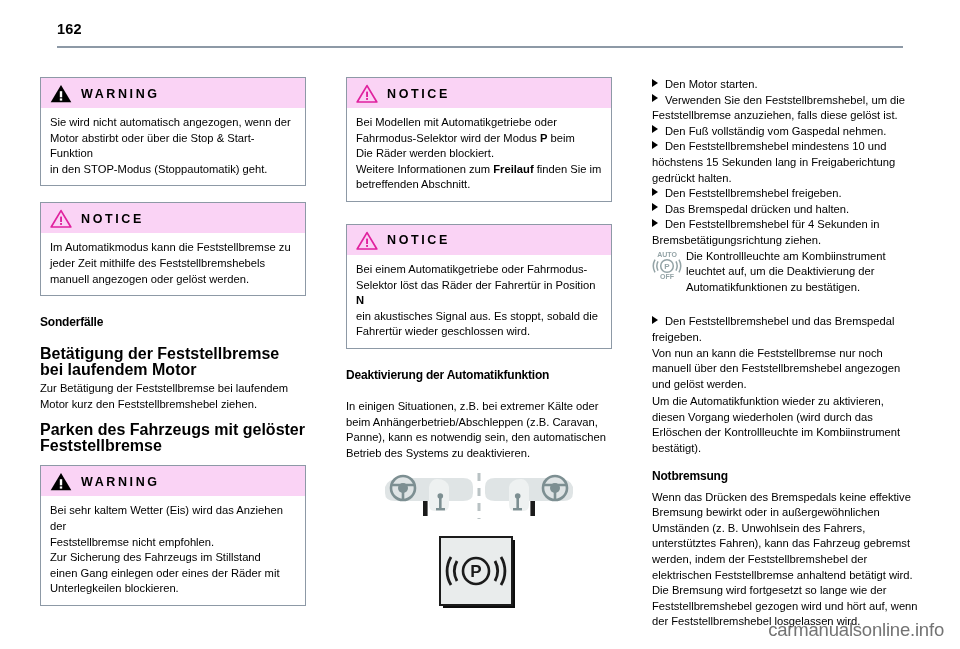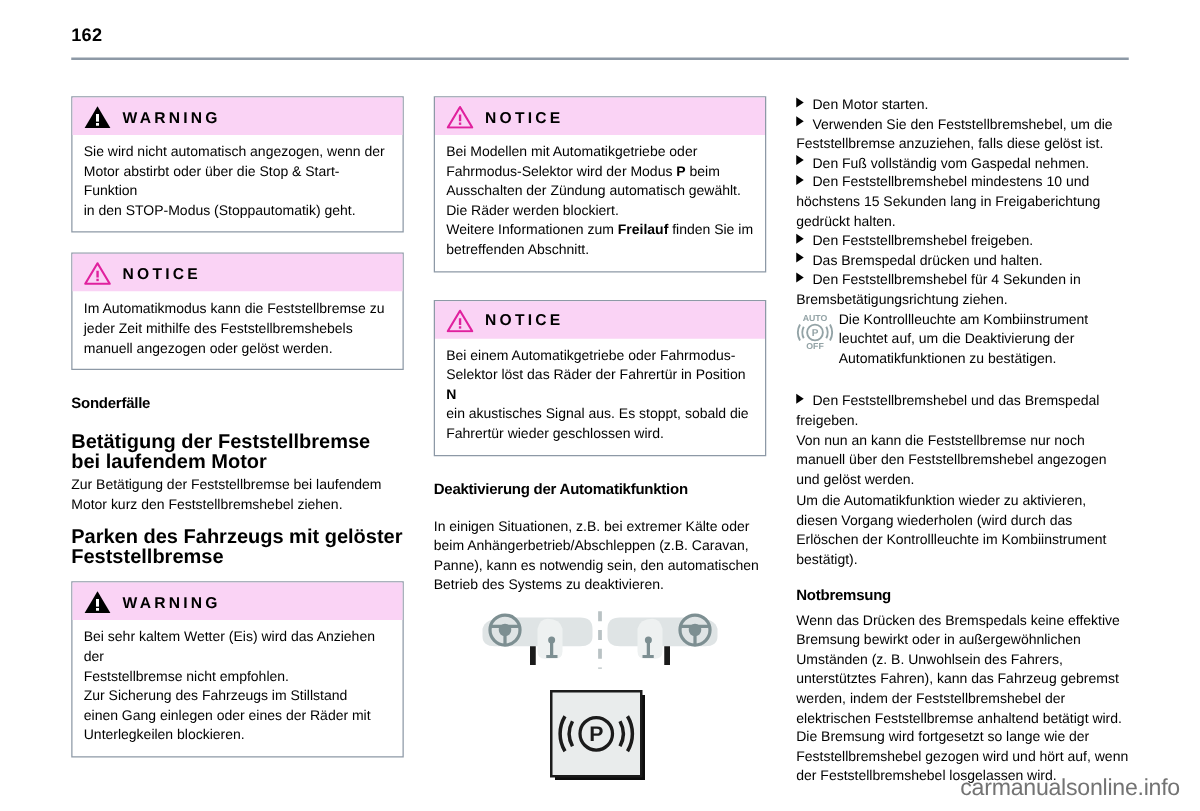--- a/index.html
+++ b/index.html
@@ -36,26 +36,26 @@
     left: 57px;
     top: 46px;
     width: 846px;
     height: 2px;
     background: #8d99a6;
   }
 
   
   #content {
     position: absolute;
-    left: 57px;
+    left: 40px;
     top: 77px;
     width: 846px;
     height: 540px;
     display: flex;
-    gap: 24px;
+    gap: 40px;
   }
   .column {
     width: 266px;
     flex: 0 0 266px;
     position: relative;
   }
 
   
   .callout {
     border: 1px solid #8d99a6;
@@ -237,21 +237,20 @@
         <svg class="tri-notice" viewBox="0 0 22 19">
           <polygon points="11,1.6 20.8,18 1.2,18" fill="none" stroke="#e0219e" stroke-width="1.7" stroke-linejoin="round"></polygon>
           <rect x="10.1" y="7.6" width="1.9" height="5.4" fill="#e0219e"></rect>
           <rect x="10.1" y="14" width="1.9" height="1.9" fill="#e0219e"></rect>
         </svg>
         <span class="callout-title">NOTICE</span>
       </div>
       <div class="callout-body">
         <p><span>Bei Modellen mit Automatikgetriebe oder</span></p>
         <p><span>Fahrmodus-Selektor wird der Modus </span><b class="em">P</b><span> beim</span></p>
-        <p><span>Ausschalten der Zündung automatisch gewählt.</span></p>
         <p><span>Die Räder werden blockiert.</span></p>
         <p><span>Weitere Informationen zum </span><b class="em">Freilauf</b><span> finden Sie im</span></p>
         <p><span>betreffenden Abschnitt.</span></p>
       </div>
     </div>
 
     <div class="callout" style="margin-top:22px;">
       <div class="callout-head">
         <svg class="tri-notice" viewBox="0 0 22 19">
           <polygon points="11,1.6 20.8,18 1.2,18" fill="none" stroke="#e0219e" stroke-width="1.7" stroke-linejoin="round"></polygon>

